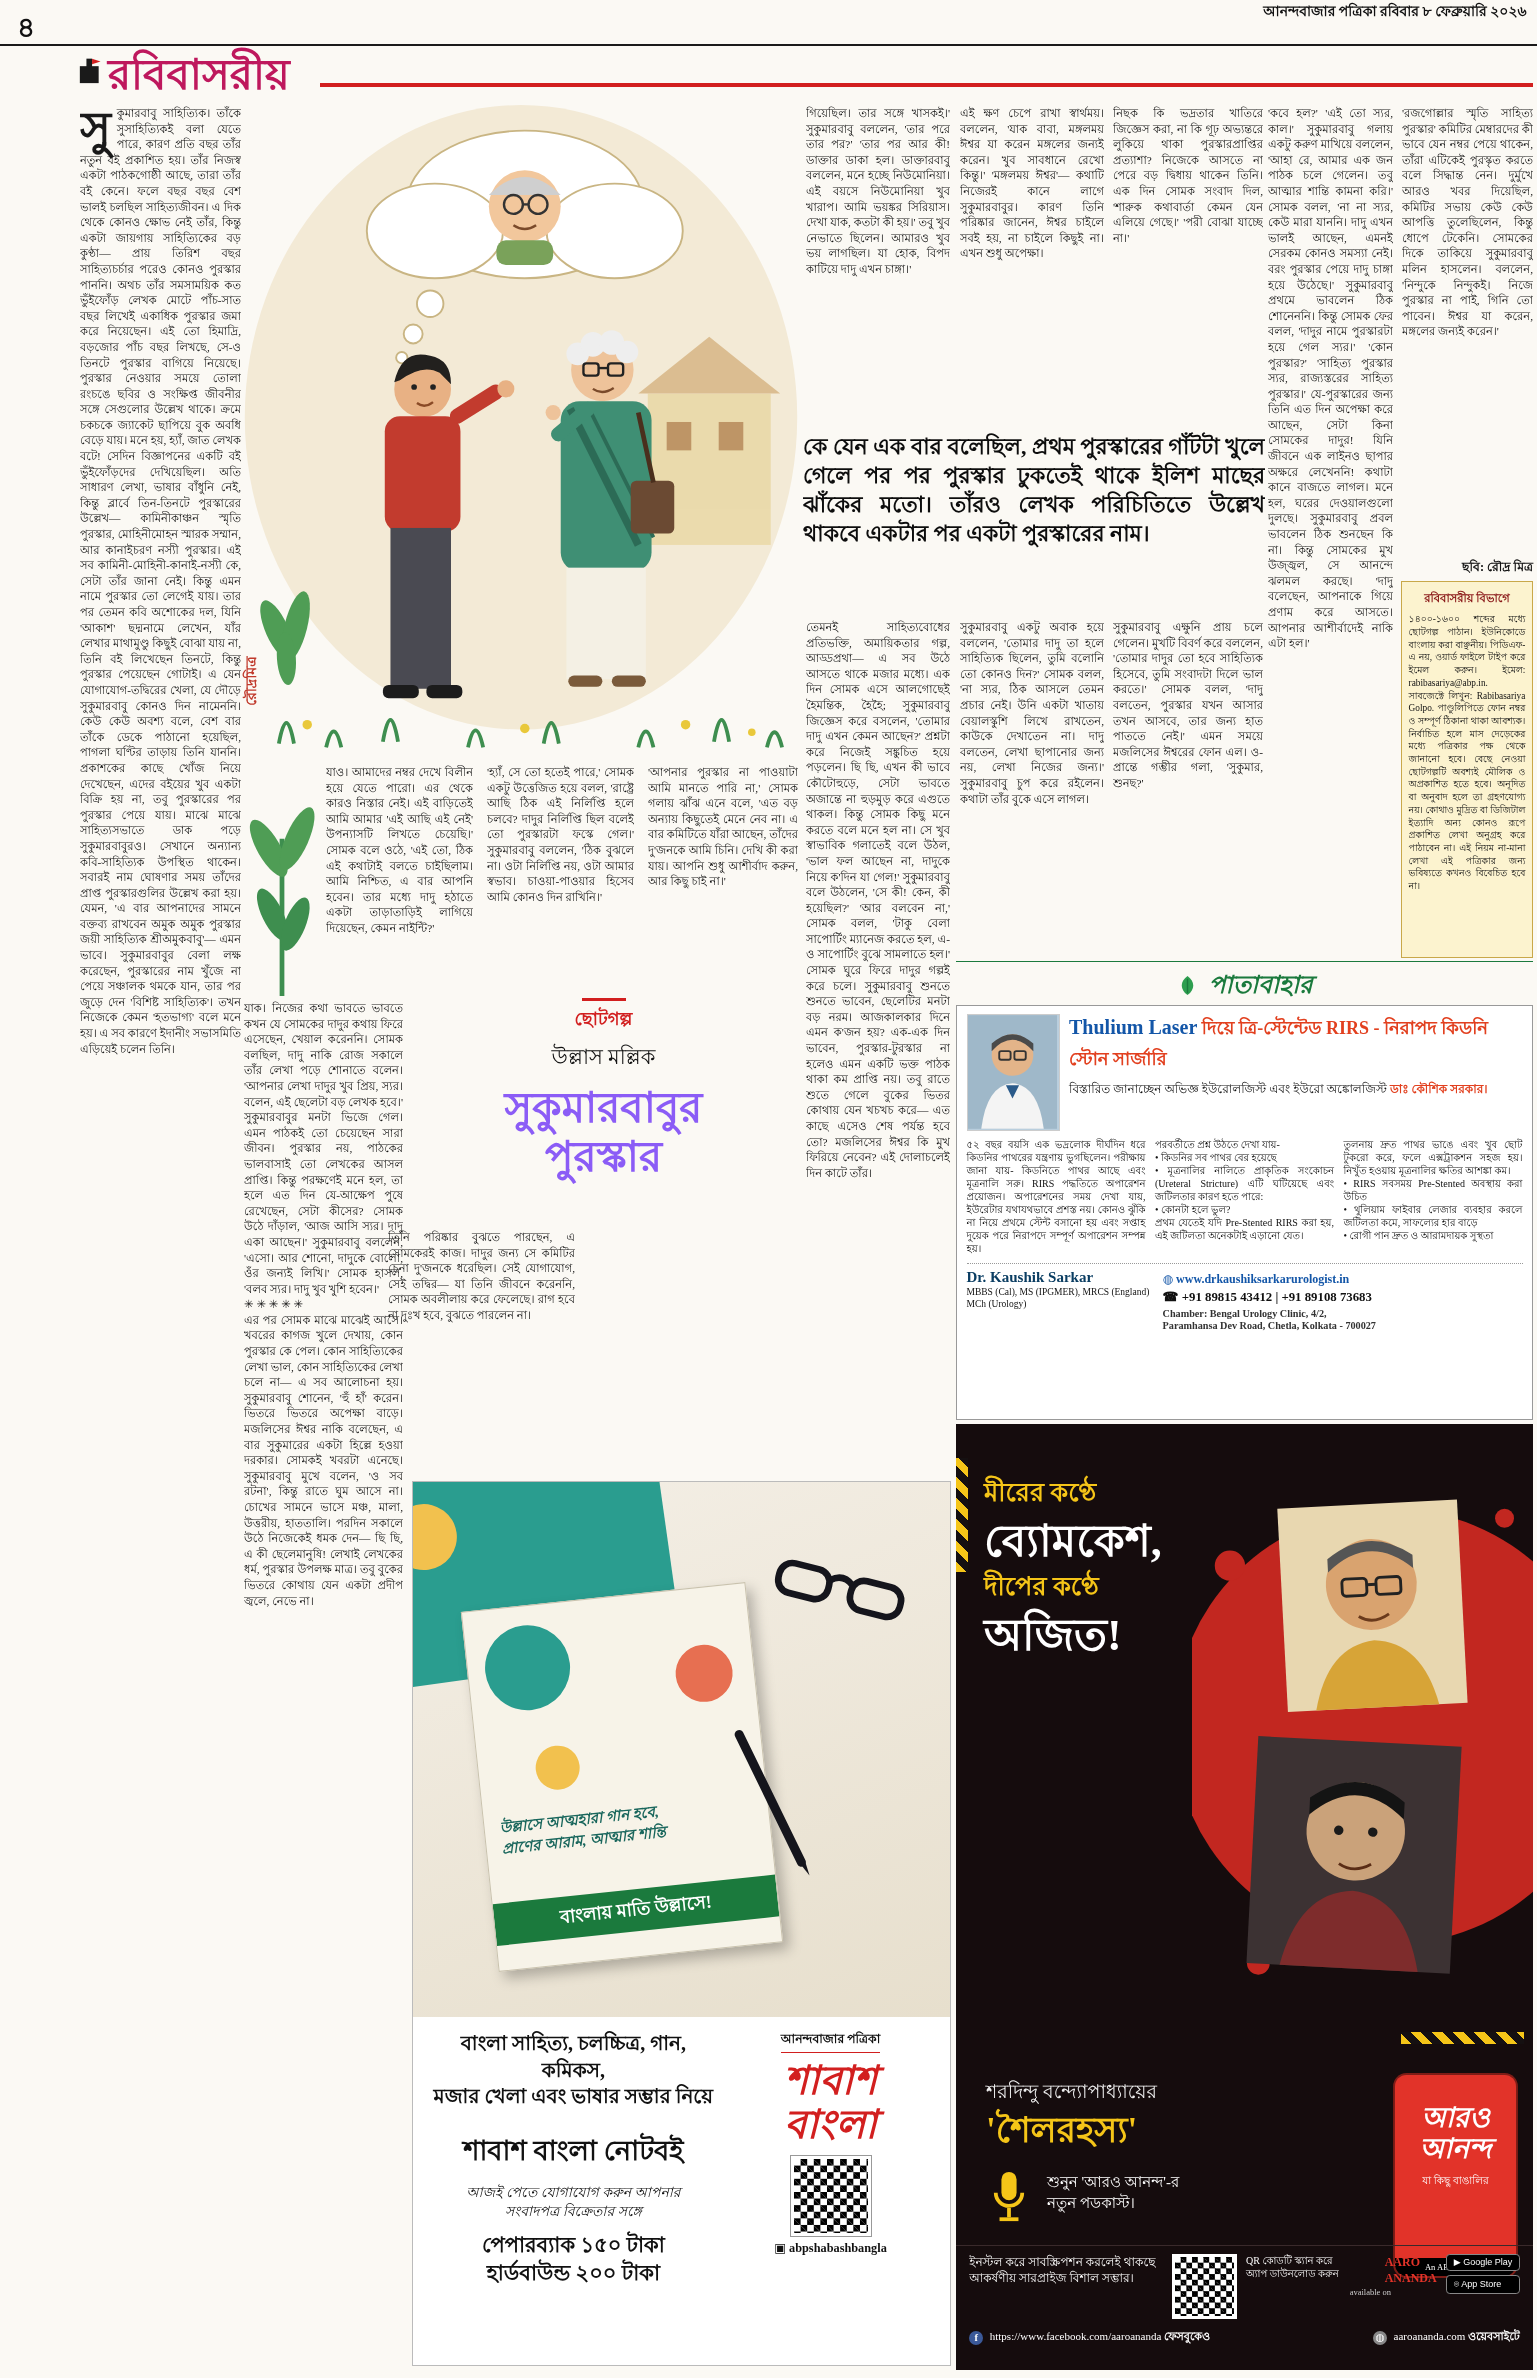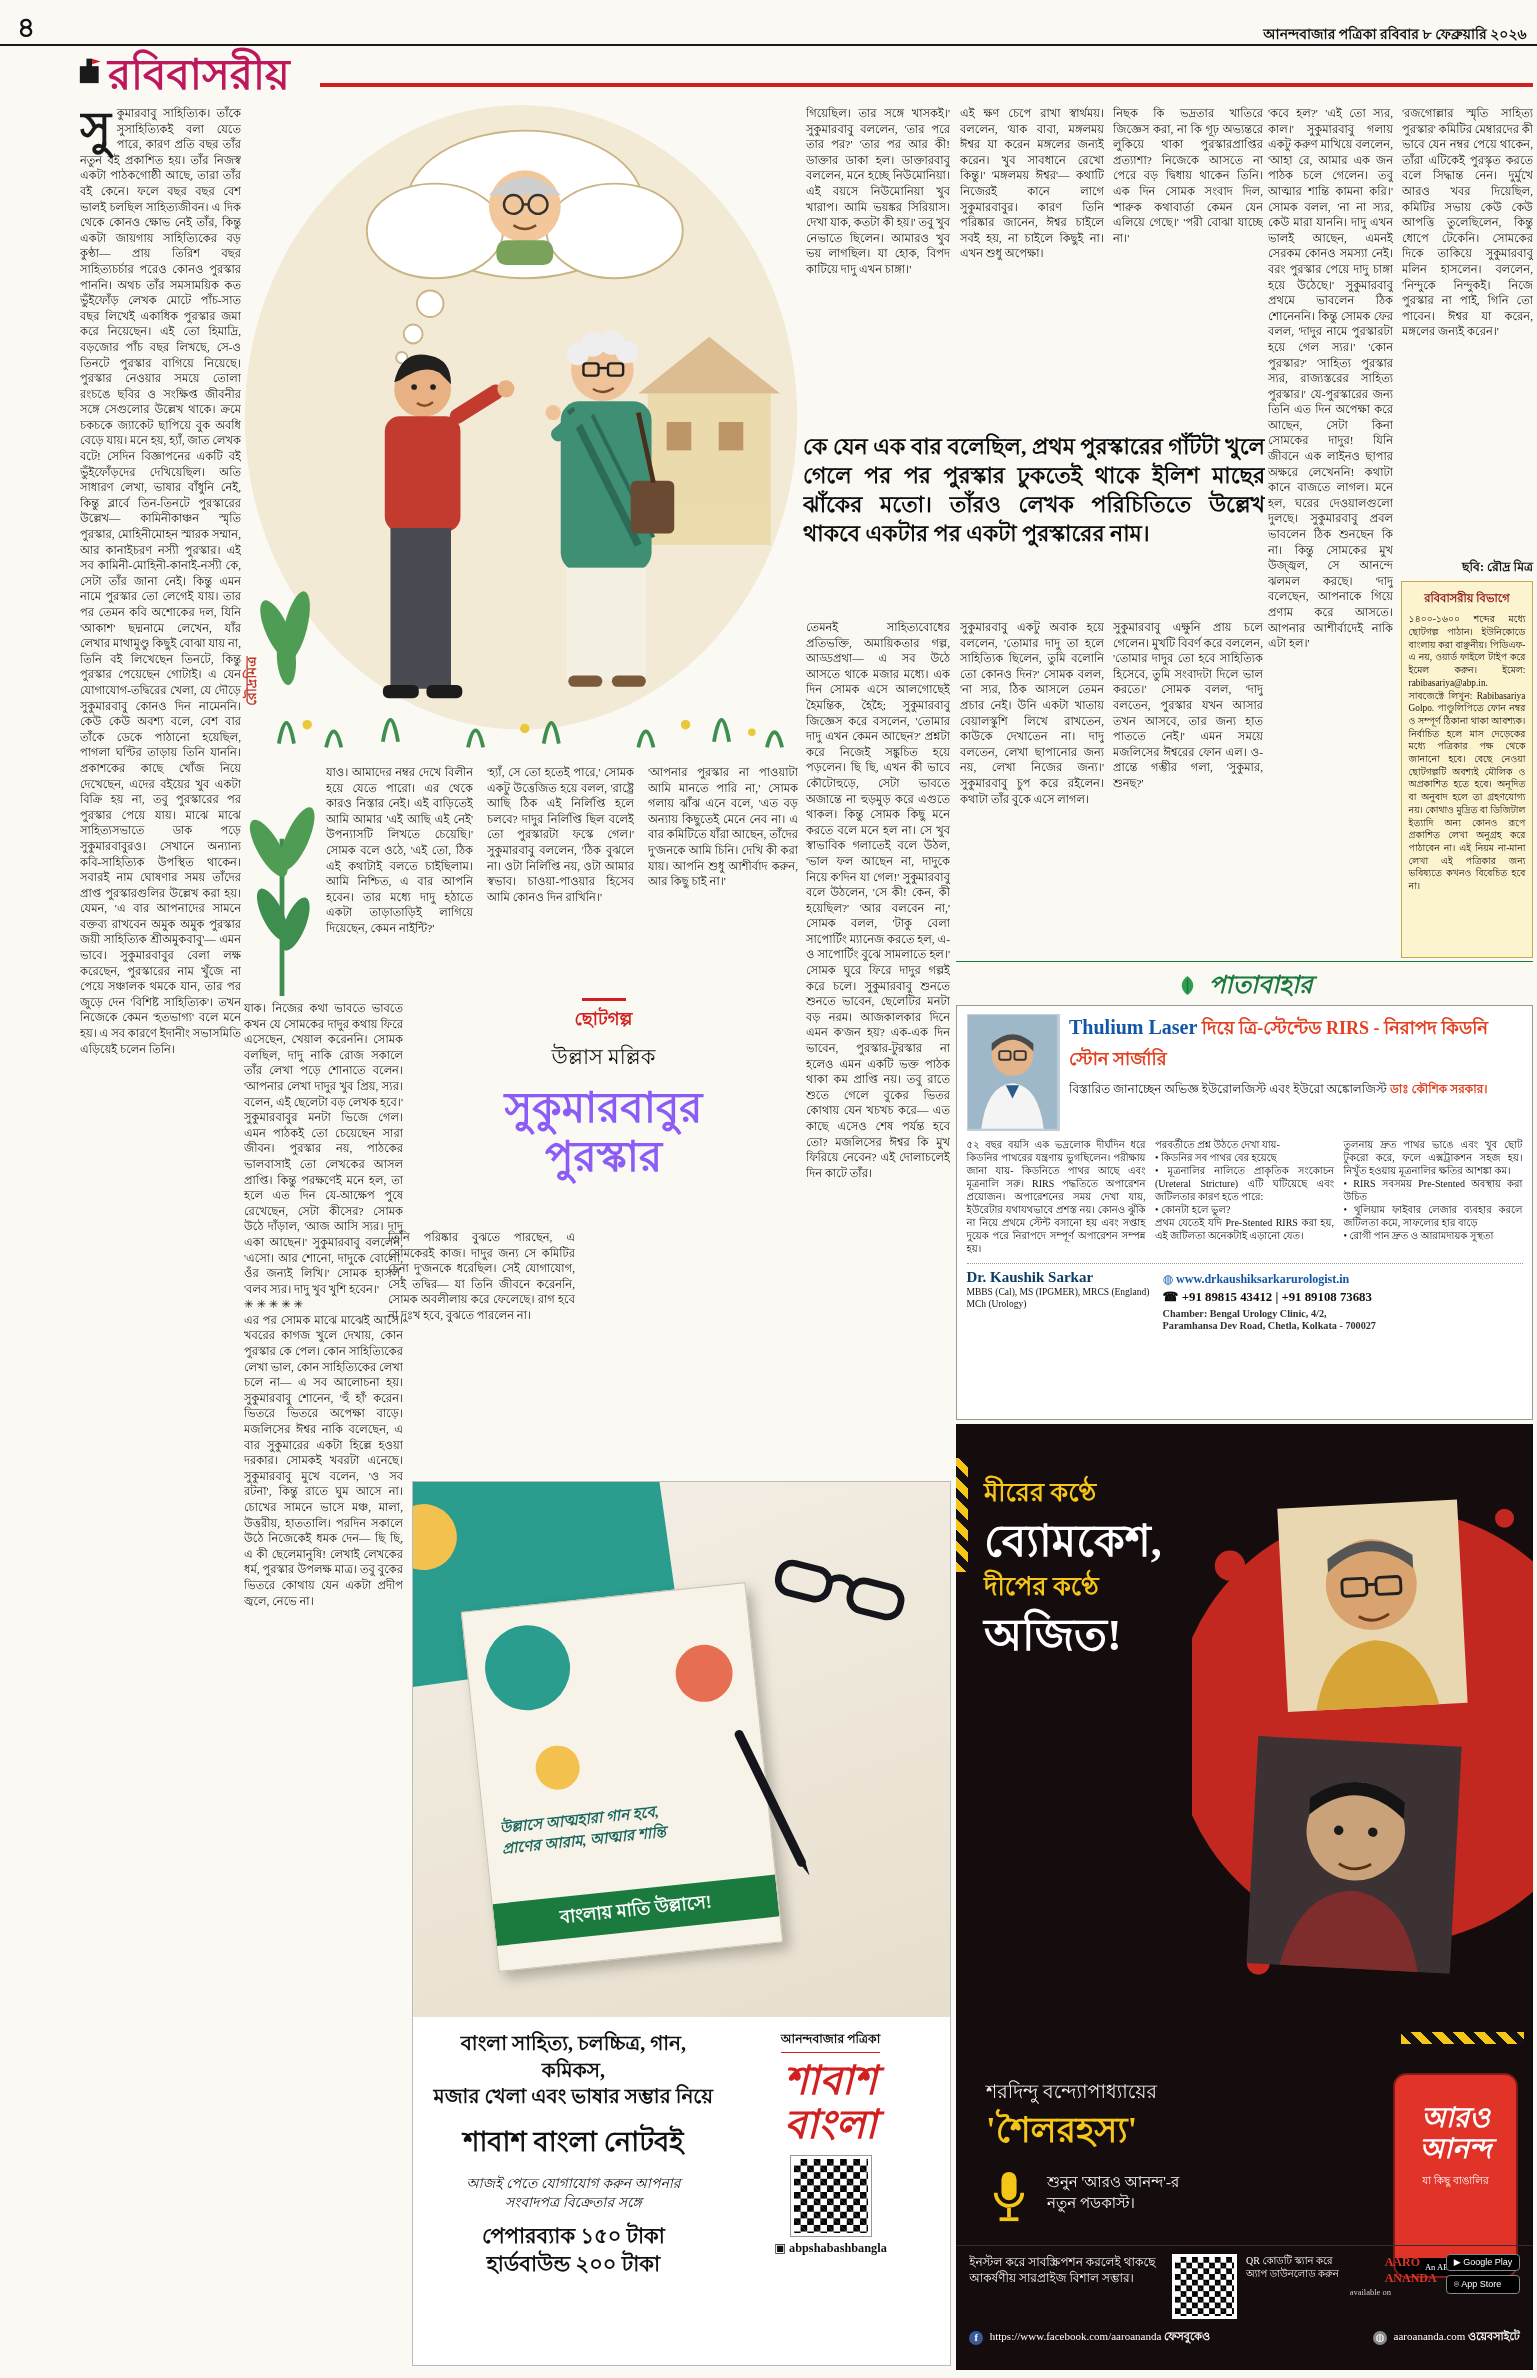--- a/index.html
+++ b/index.html
@@ -6,21 +6,21 @@
   body{background:#777;}
   .page{position:relative;width:1538px;height:2378px;background:#fbf9f4;overflow:hidden;
         font-family:"Liberation Serif","DejaVu Serif",serif;color:#111;}
   .abs{position:absolute;}
   .col{position:absolute;font-size:11.4px;line-height:15.6px;text-align:justify;overflow:hidden;color:#141414;}
   .pl{white-space:pre-line;}
   .dropcap{float:left;font-size:47px;line-height:42px;font-weight:bold;padding:1.9px 5.7px 0 0;color:#1a1a1a;}
   
   .pagenum{position:absolute;left:17px;top:5.7px;font-size:28px;font-weight:bold;}
   .toprule{position:absolute;left:0;top:44px;width:1538px;height:1.9px;background:#1a1a1a;}
-  .dateline{position:absolute;right:11.4px;top:23px;font-size:14px;font-weight:bold;}
+  .dateline{position:absolute;right:11.4px;top:0;font-size:14px;font-weight:bold;}
   .masthead-txt{position:absolute;left:108px;top:42px;font-size:42px;font-weight:bold;color:#be185d;}
   .masthead-rule{position:absolute;left:320px;top:83px;width:1213px;height:3.8px;background:#d21f1f;}
   
   .pullquote{position:absolute;left:803px;top:432px;width:462px;height:184px;font-size:22px;line-height:29px;
              font-weight:bold;text-align:justify;color:#0d0d0d;overflow:hidden;}
   .photocredit{position:absolute;left:1320px;top:558px;width:213px;text-align:right;font-size:12.3px;font-weight:bold;}
   
   .infobox{position:absolute;left:1401px;top:581px;width:132px;height:377px;background:#fcf3cf;
            border:0.9px solid #c9a84a;box-sizing:border-box;padding:7.6px 6.6px;overflow:hidden;}
   .infobox h4{margin:0 0 4.7px 0;font-size:11.4px;text-align:center;color:#8b1a1a;}
@@ -67,21 +67,21 @@
   .nb-ribbon{position:absolute;left:0;bottom:24.6px;width:100%;background:#1b7a3d;color:#fff;text-align:center;
              font-size:18px;font-weight:bold;padding:5.7px 0;}
   .glasses{position:absolute;right:38px;top:76px;transform:rotate(14deg);}
   .pen{position:absolute;right:104px;top:312px;width:151px;height:8.5px;background:#15151c;border-radius:4.7px;
        transform:rotate(64deg);}
   .pen::after{content:"";position:absolute;right:-11.4px;top:0.9px;border-left:13.2px solid #15151c;
        border-top:2.8px solid transparent;border-bottom:3.8px solid transparent;}
   .book-text{display:flex;padding:13.2px 17px 0 17px;gap:11.4px;}
   .bt-left{flex:1.4;text-align:center;}
   .bt-l1{font-size:20px;font-weight:bold;line-height:26.5px;}
-  .bt-prod{font-size:27.4px;font-weight:bold;margin-top:11px;}
+  .bt-prod{font-size:27.4px;font-weight:bold;margin-top:20px;}
   .bt-l3{font-size:14px;line-height:19px;margin-top:7.6px;font-style:italic;}
   .bt-price{font-size:21px;font-weight:bold;margin-top:9.5px;line-height:28px;}
   .bt-right{flex:1;text-align:center;}
   .brand-top{font-size:12.3px;font-weight:bold;border-bottom:1.9px solid #d21f1f;display:inline-block;padding-bottom:1.9px;}
   .brand-main{font-size:40px;line-height:44px;font-weight:bold;font-style:italic;color:#d21f1f;margin-top:5.7px;}
   .qr{width:74px;height:74px;border:3.8px solid #fff;outline:0.9px solid #999;margin:9.5px auto 3.8px auto;
       background-image:linear-gradient(45deg,#000 25%,transparent 25%,transparent 75%,#000 75%),
                        linear-gradient(45deg,#000 25%,#fff 25%,#fff 75%,#000 75%);
       background-size:13.2px 13.2px;background-position:0 0,6.6px 6.6px;background-color:#fff;}
   .handle{font-size:12.3px;font-weight:bold;}

